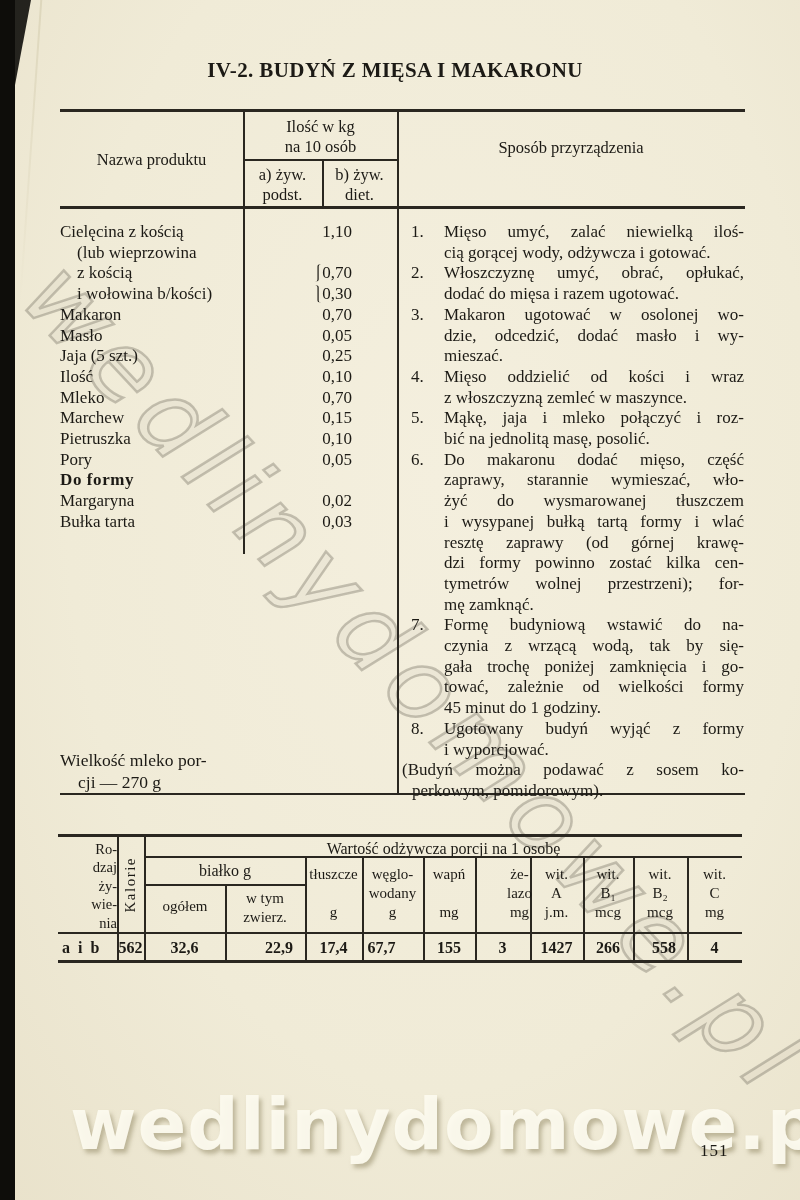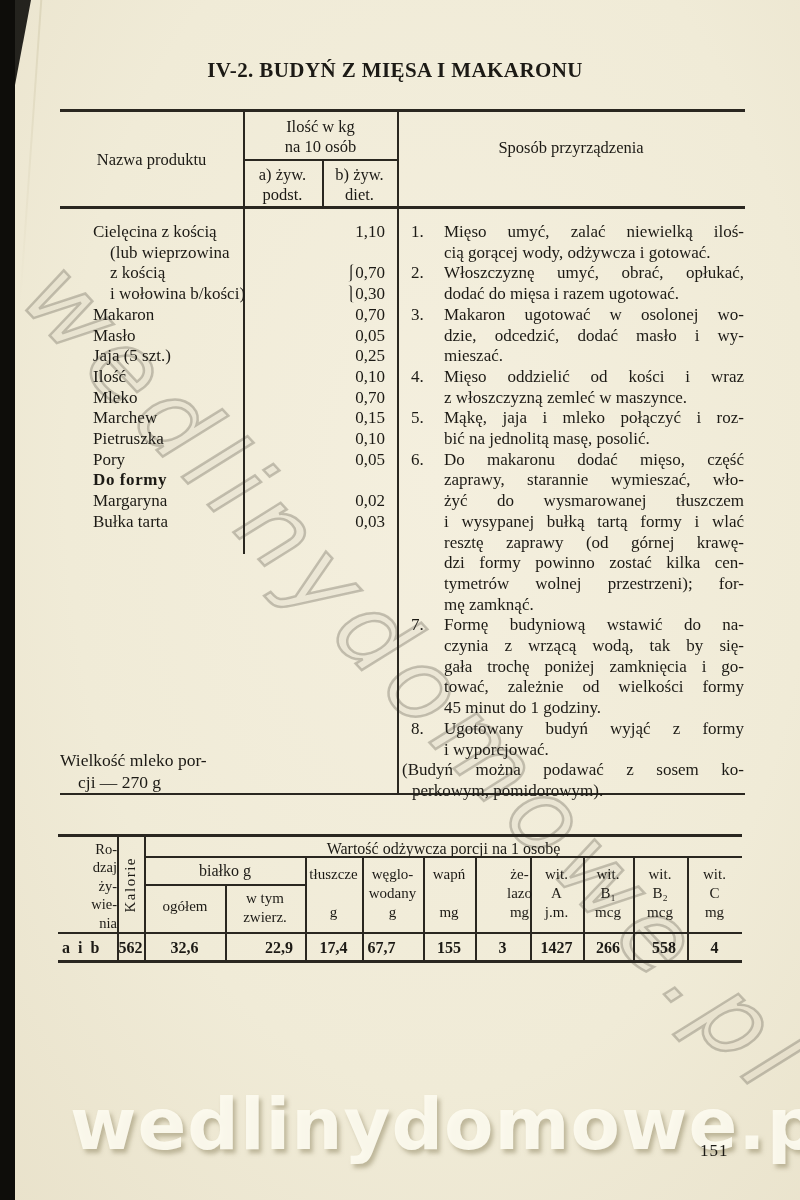--- a/index.html
+++ b/index.html
@@ -14,21 +14,21 @@
   .vl{position:absolute;background:#2a2720;}
   .edge{position:absolute;left:0;top:0;width:15px;height:1200px;background:#0e0d0a;}
   .corner{position:absolute;left:15px;top:0;width:0;height:0;
     border-top:85px solid #0e0d0a;border-right:16px solid transparent;opacity:.9;}
   .crease{position:absolute;left:30px;top:-8px;width:2px;height:310px;
     background:linear-gradient(#d9d2b6,rgba(217,210,182,0));transform:rotate(4deg);opacity:.8;}
   .title{position:absolute;left:0;top:58px;width:790px;text-align:center;
     font-weight:bold;font-size:21px;letter-spacing:.4px;}
   .hdr{position:absolute;text-align:center;font-size:16.5px;line-height:19.5px;}
   
-  .ing-wrap{position:absolute;left:60px;top:222px;width:292px;font-size:17px;line-height:20.7px;margin-left:33px;}
+  .ing-wrap{position:absolute;left:60px;top:222px;width:292px;font-size:17px;line-height:20.7px;}
   .ing-row{display:flex;}
   .ing-name{flex:0 0 196px;white-space:nowrap;}
   .ing-name.ind{padding-left:17px;}
   .ing-name.b{font-weight:bold;letter-spacing:.6px;}
   .ing-qty{margin-left:auto;width:60px;text-align:right;font-family:"Liberation Serif","DejaVu Sans",serif;}
   
   .steps{position:absolute;left:411px;top:222px;width:333px;font-size:17px;line-height:20.7px;}
   .step{display:flex;}
   .snum{flex:0 0 33px;}
   .slines{flex:1;}

